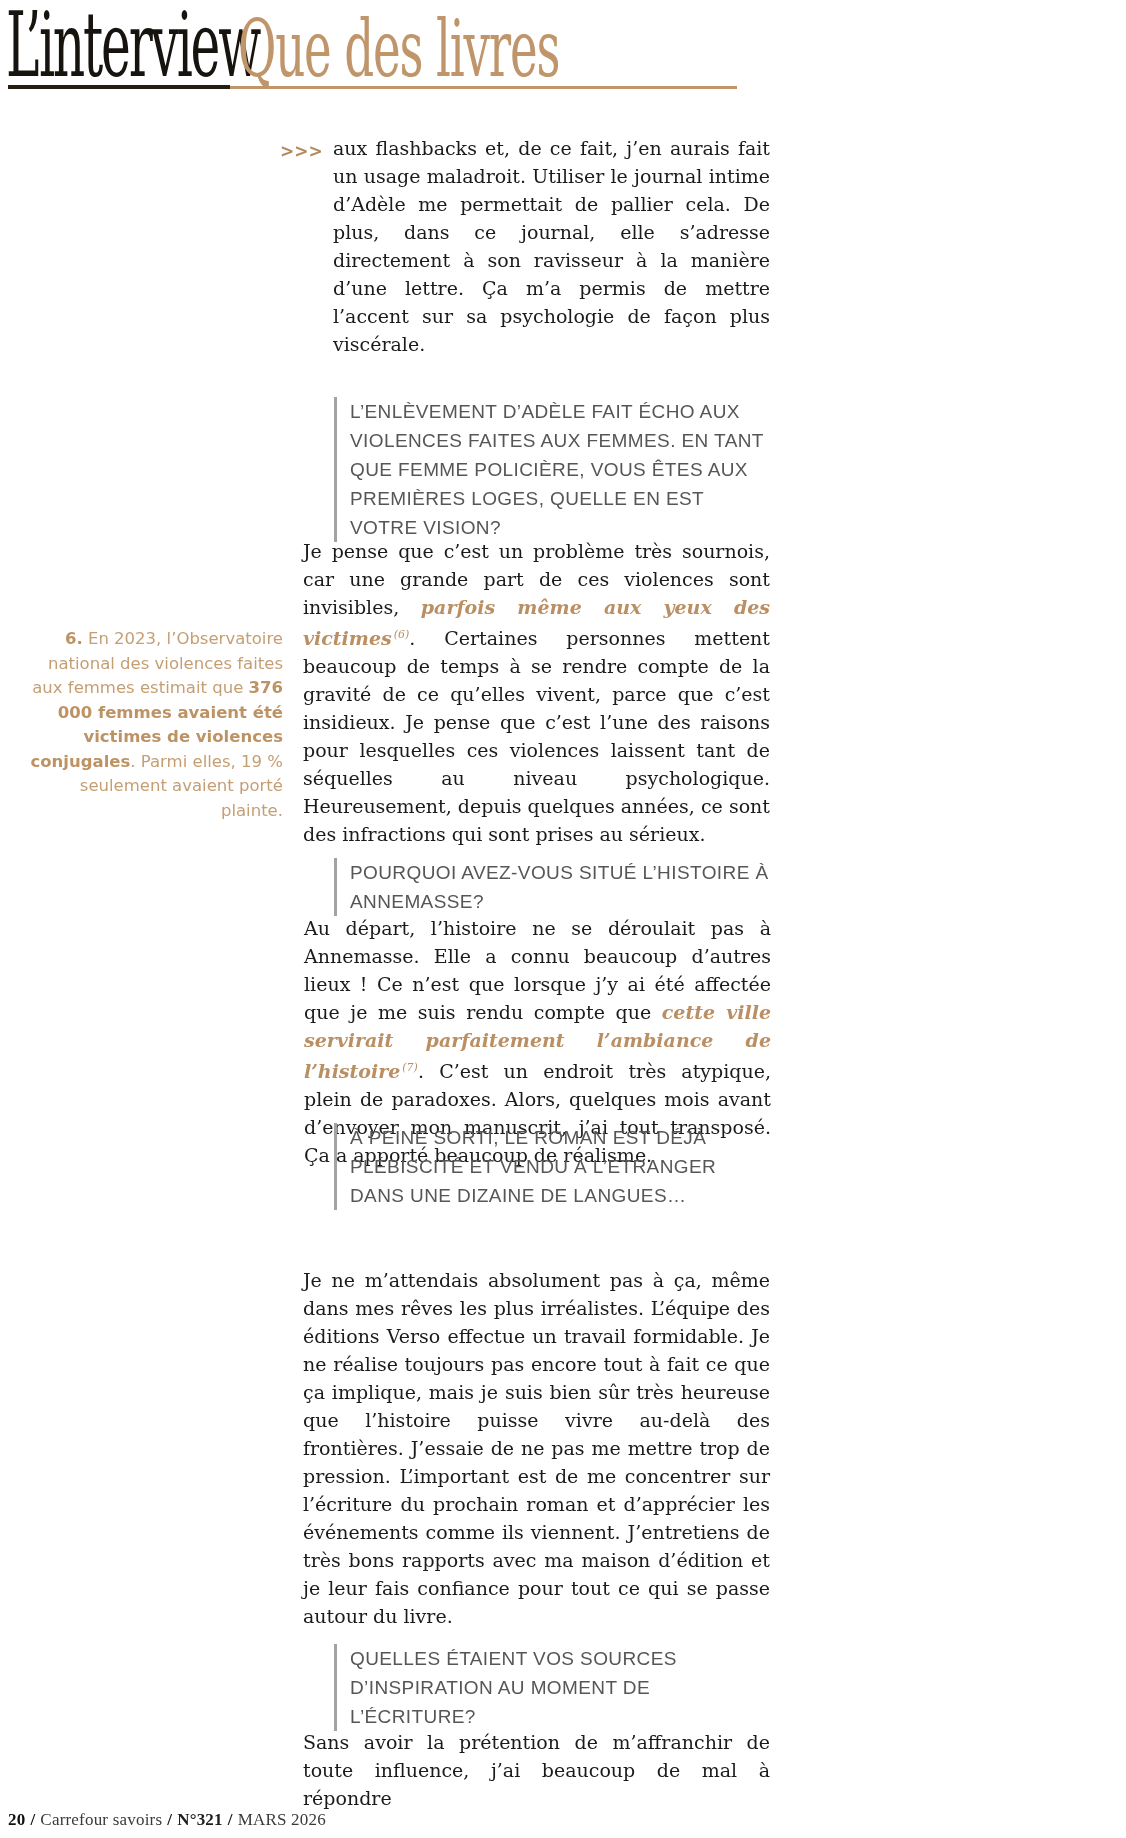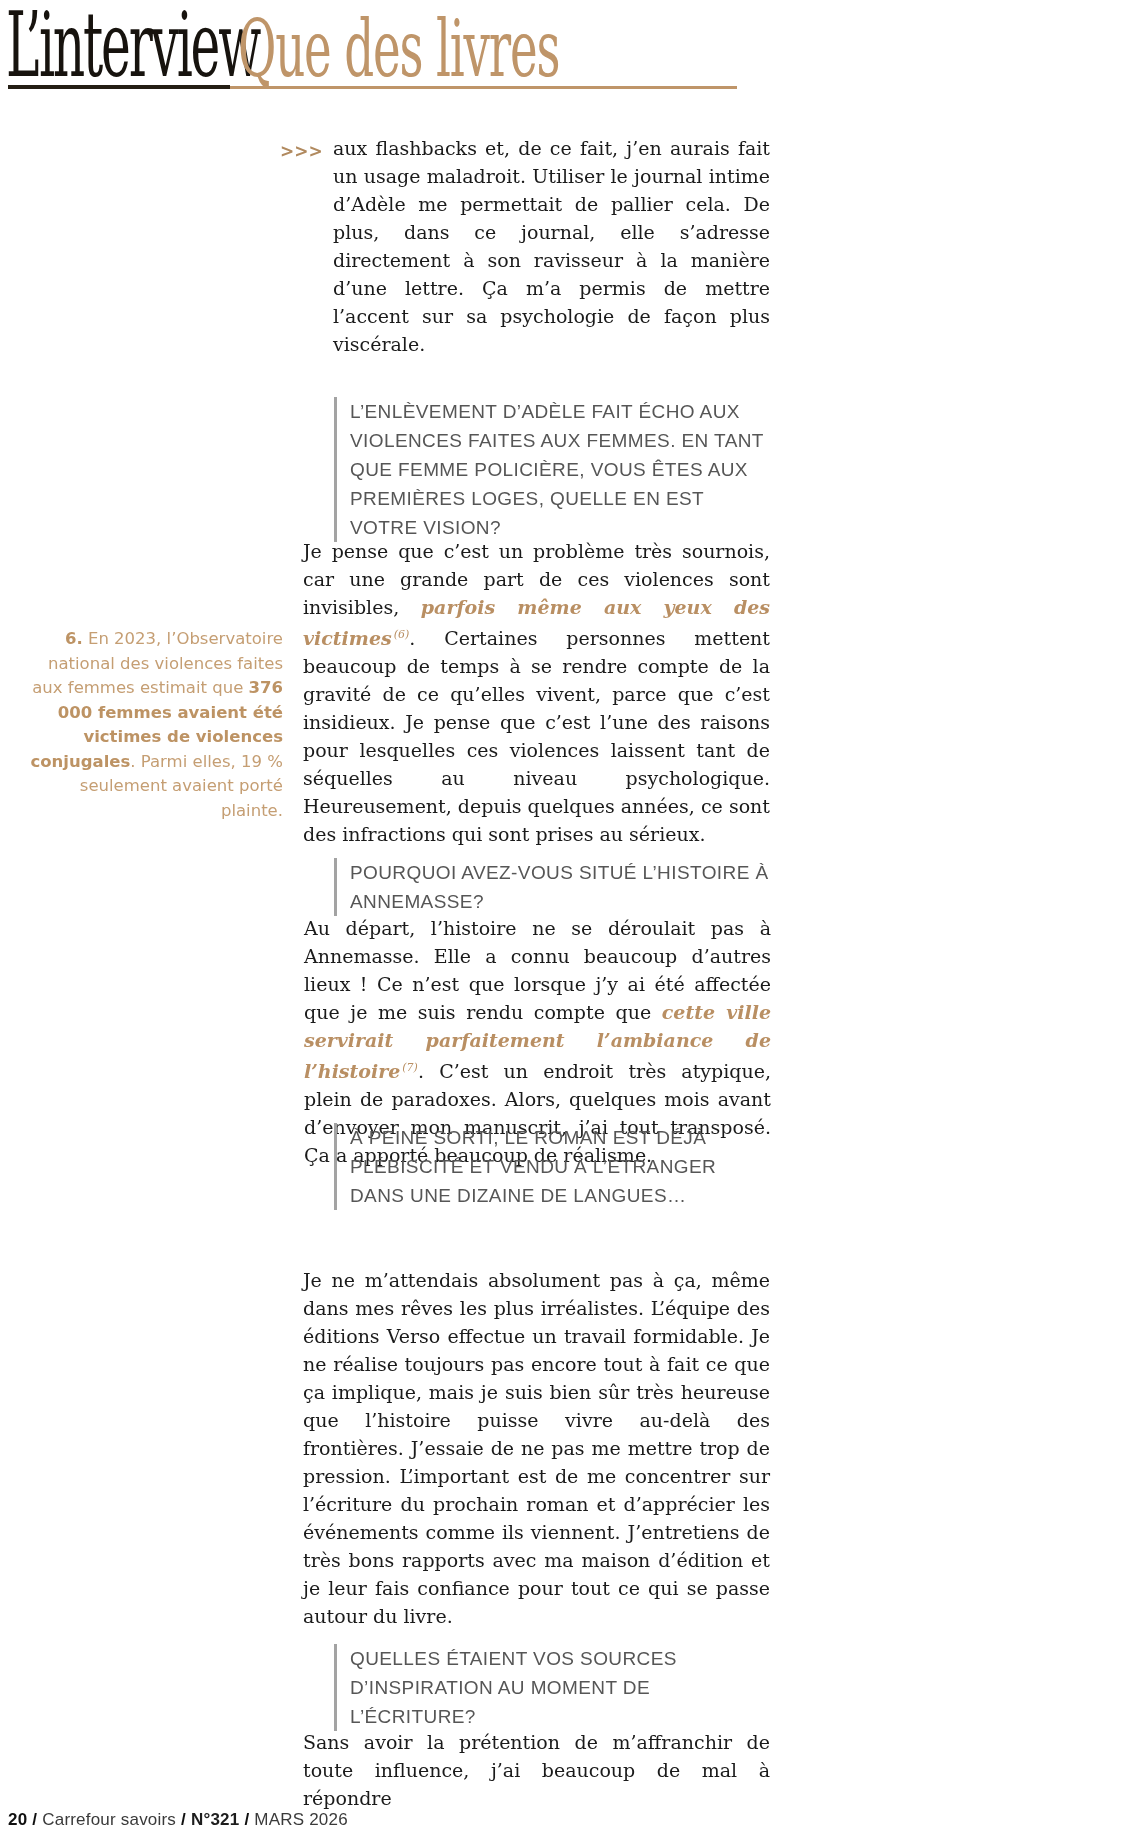--- a/index.html
+++ b/index.html
@@ -73,21 +73,21 @@
     font-size:16.5px;line-height:24.5px;
     color:#c59e73;
   }
   .note strong{font-weight:700;color:#bd9364;}
   .note-6{left:14px;top:627px;width:269px;text-align:right;}
   .note-7{left:869px;top:1062px;width:256px;text-align:left;}
 
   
   .footer{
     position:absolute;left:8px;top:1810px;
-    font-family:Liberation Sans, sans-serif;
+    font-family:Liberation Serif, serif;
     font-size:17px;letter-spacing:.2px;color:#3a3a3a;
     white-space:nowrap;
   }
   .footer .pg{font-weight:700;color:#101010;}
   .footer .sep{font-weight:700;color:#101010;margin:0 5px;}
   .footer .issue{font-weight:700;color:#1d1d1d;}
 </style>
 </head>
 <body>
 

